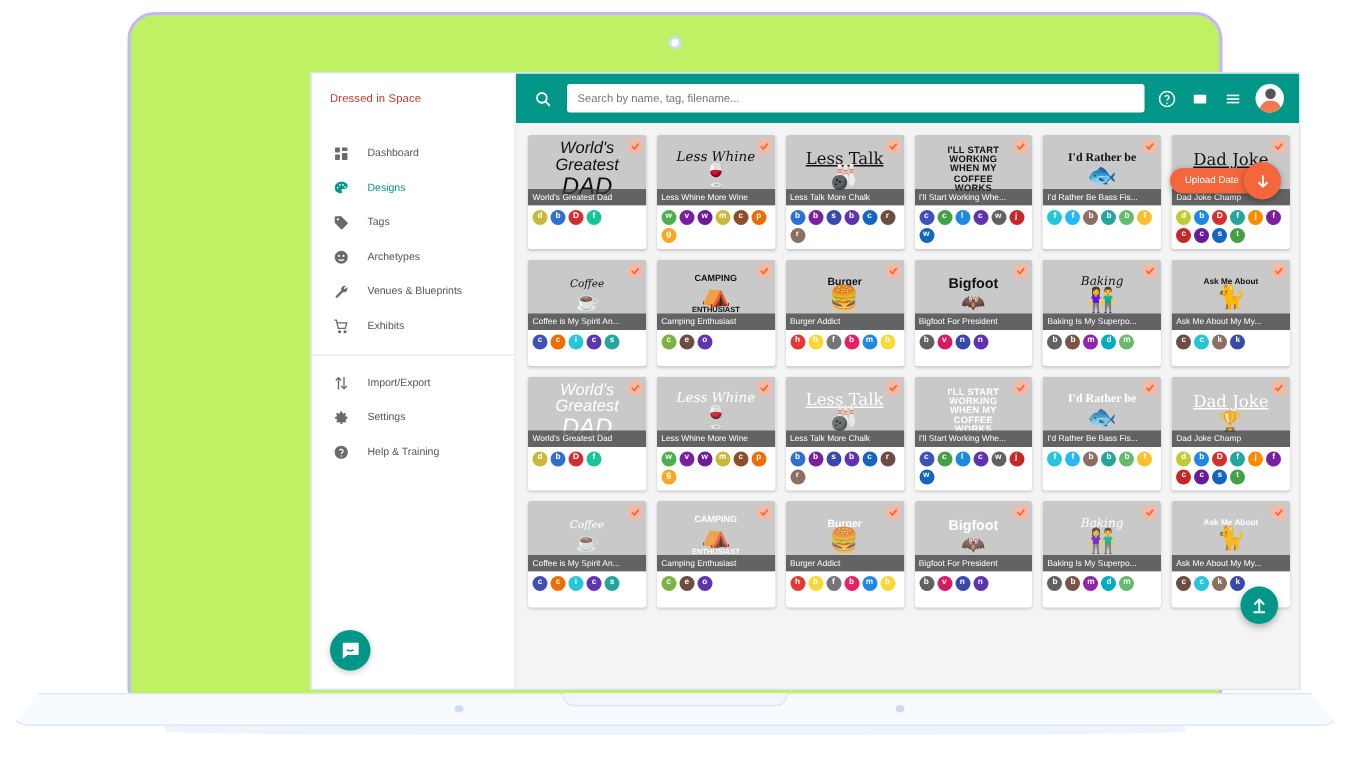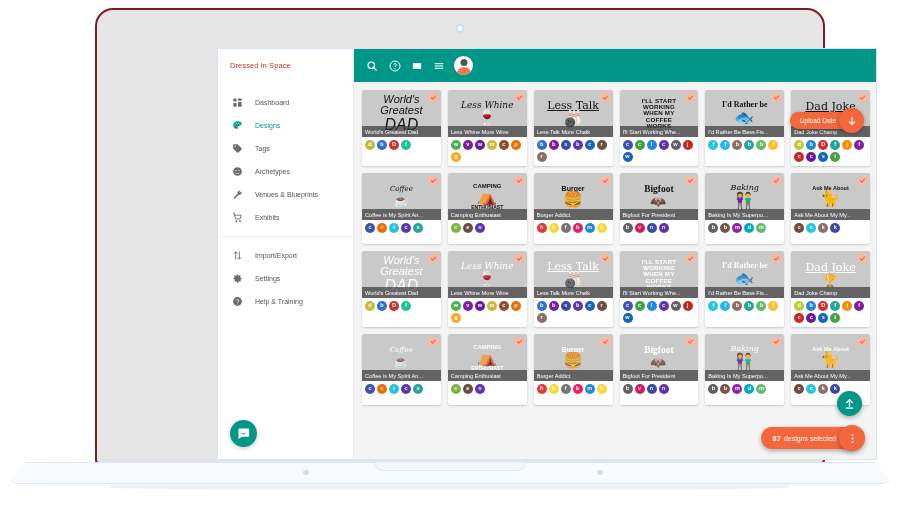--- a/index.html
+++ b/index.html
@@ -8,24 +8,24 @@
     background: #ffffff;
     font-family: "Liberation Sans", sans-serif;
     overflow: hidden;
   }
 
   
   #laptop { position: absolute; inset: 0; }
 
   .laptop-lid {
     position: absolute;
-    left: 95px; top: 8px;
+    left: 85px; top: 8px;
     width: 730px; height: 456px;
-    background: #e5e5e5;
-    border: 2px solid #7f1d1d;
+    background: #bef264;
+    border: 2px solid #c4b5fd;
     border-radius: 18px 18px 4px 4px;
   }
   .webcam {
     position: absolute; left: 50%; top: 14px;
     transform: translateX(-50%);
     width: 9px; height: 9px; border-radius: 50%;
     border: 2px solid #ccdcf2; background: #fff;
   }
   .laptop-base {
     position: absolute;
@@ -206,21 +206,21 @@
     color: #fff; font-size: 5.5px; font-weight: bold;
     line-height: 1;
   }
 
   
   .t-dad   { font-family: "Liberation Sans", sans-serif; font-weight: normal; font-size: 11px; color: #111; font-style: italic; }
   .t-dad2  { font-size: 16px; }
   .t-script{ font-family: "DejaVu Serif", serif; font-style: italic; font-size: 9px; color: #111; }
   .t-serif { font-family: "DejaVu Serif", serif; font-size: 11px; color: #111; text-decoration: underline; }
   .t-cond  { font-family: "Liberation Sans", sans-serif; font-weight: bold; font-size: 6.2px; color: #111; letter-spacing:.2px; }
-  .t-bold  { font-family: Liberation Serif, serif; font-weight: bold; font-size: 9.5px; color: #111; }
+  .t-bold  { font-family: Liberation Sans, sans-serif; font-weight: bold; font-size: 9.5px; color: #111; }
   .t-rather{ font-family: "Liberation Serif", serif; font-weight: bold; font-size: 8px; color: #111; }
   .t-curve { font-family: "Liberation Sans", sans-serif; font-weight: bold; font-size: 7px; color: #111; }
   .emoji   { font-size: 16px; line-height: 1; }
   .emoji-sm{ font-size: 13px; line-height: 1; }
 
   
   .card.white .t-dad, .card.white .t-dad2, .card.white .t-script,
   .card.white .t-serif, .card.white .t-cond, .card.white .t-bold,
   .card.white .t-rather, .card.white .t-curve { color: #ffffff; }
   .card.white .art { opacity: 1; }
@@ -282,20 +282,23 @@
         <div class="brand">
           <span class="brand-text">Dressed in Space</span>
         </div>
         <div class="topbar-main">
           <span class="search-icon-wrap">
             <svg viewBox="0 0 24 24" width="12" height="12" fill="none" stroke="currentColor" stroke-width="2.4">
               <circle cx="10.5" cy="10.5" r="6.5"></circle>
                 <line x1="15.5" y1="15.5" x2="21" y2="21"></line>
             </svg>
           </span>
+          <div class="search-box">
+            <input type="text" value="" placeholder="Search by name, tag, filename..." style="">
+          </div>
           <div class="topbar-actions">
             <span class="ico-btn">
               <svg viewBox="0 0 24 24" width="12" height="12" fill="none" stroke="currentColor" stroke-width="2">
                 <circle cx="12" cy="12" r="10"></circle>
                   <path d="M9.3 9a2.8 2.8 0 015.4 1c0 1.9-2.7 2.4-2.7 4"></path>
                 <circle cx="12" cy="17.6" r="1.1" fill="currentColor" stroke="none"></circle>
               </svg>
             </span>
             <span class="ico-btn">
               <svg viewBox="0 0 24 24" width="12" height="10" fill="currentColor">
@@ -968,31 +971,20 @@
           </div>
 
           <div class="upload-fab">
             <svg viewBox="0 0 24 24" width="13" height="13" fill="none" stroke="#fff" stroke-width="2.4">
               <line x1="12" y1="19" x2="12" y2="6"></line>
                 <polyline points="6,11 12,5 18,11"></polyline>
               <line x1="5" y1="20.5" x2="19" y2="20.5"></line>
             </svg>
           </div>
 
-          <div class="sel-bar">
-            <span class="sel-count">87</span>
-            <span>designs selected</span>
-            <span class="sel-knob">
-              <svg viewBox="0 0 24 24" width="13" height="13" fill="#fff">
-                <circle cx="12" cy="5.5" r="1.8"></circle>
-                  <circle cx="12" cy="12" r="1.8"></circle>
-                  <circle cx="12" cy="18.5" r="1.8"></circle>
-              </svg>
-            </span>
-          </div>
         </div>
       </div>
     </div>
   </div>
 
   <div class="laptop-base"></div>
   <div class="laptop-base-inner"></div>
   <div class="laptop-foot l"></div>
   <div class="laptop-foot r"></div>
   <div class="laptop-shadow"></div>

